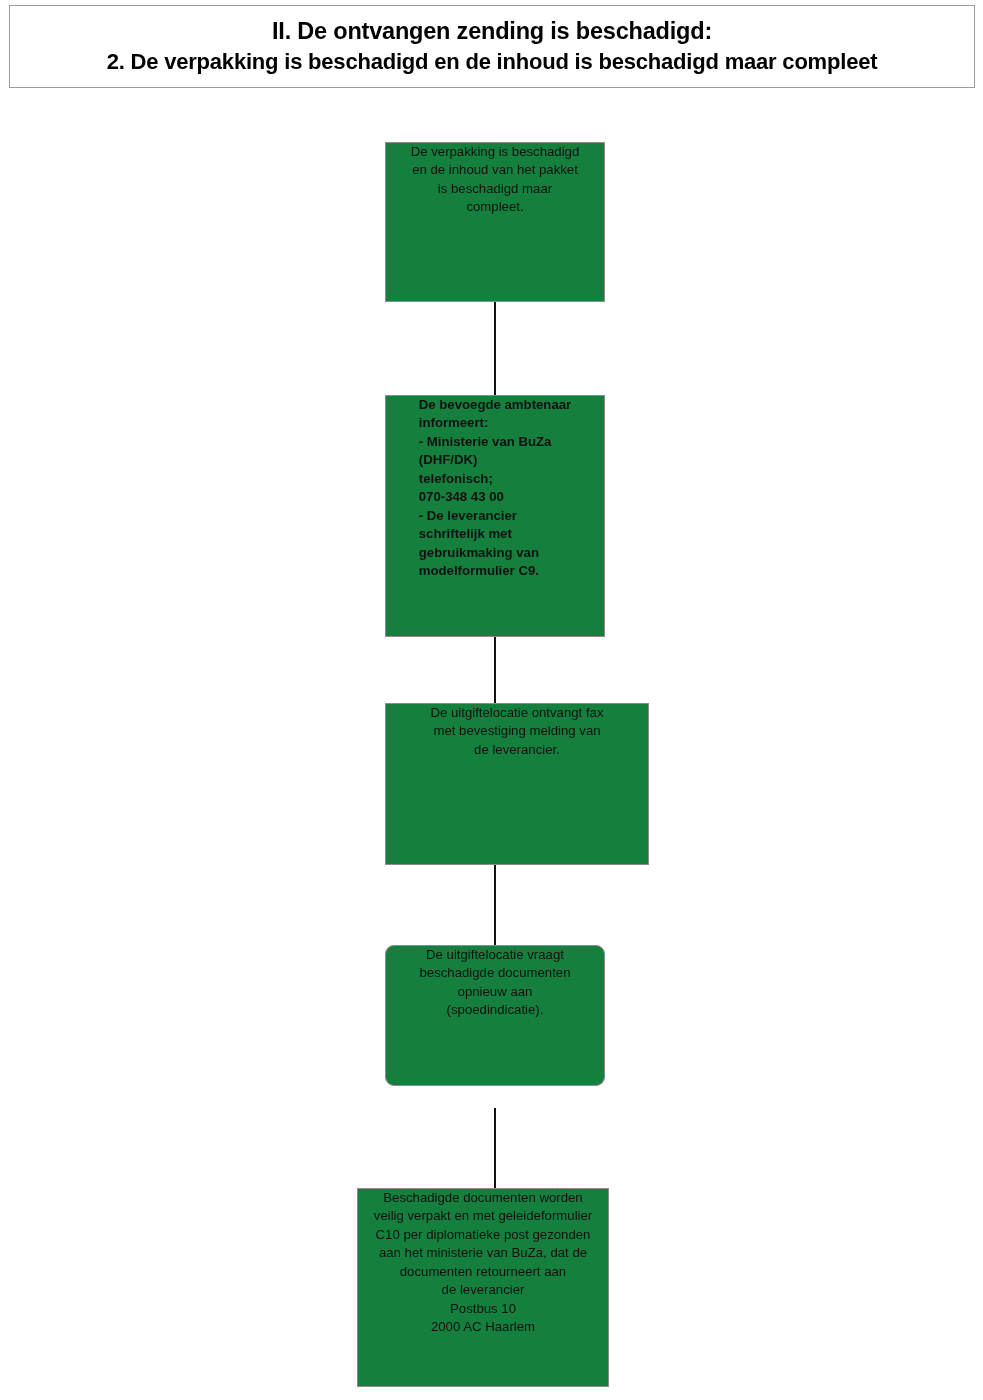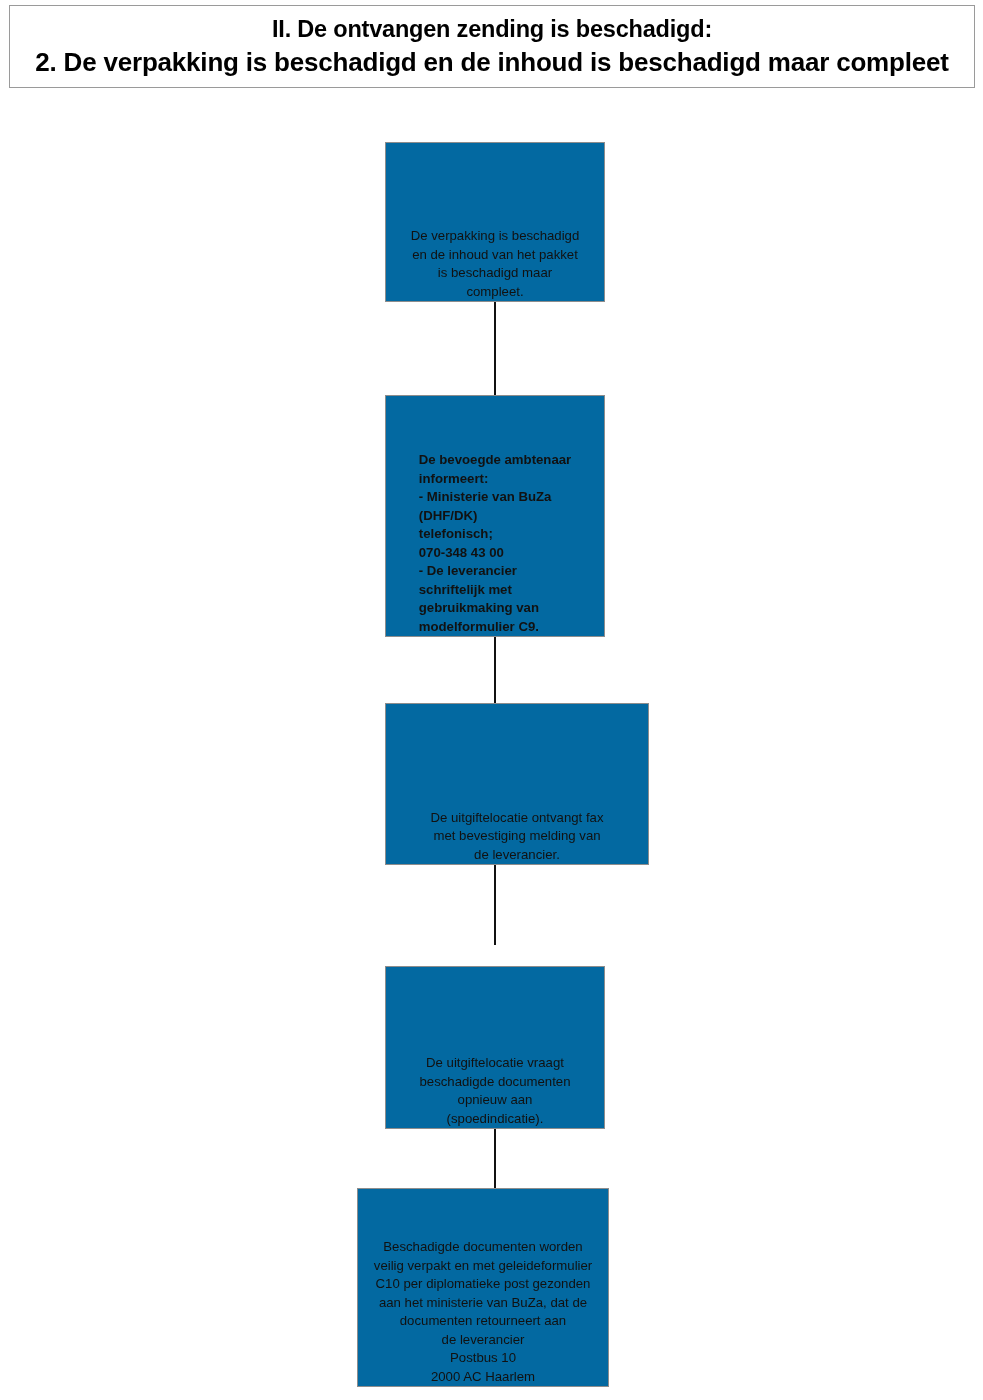--- a/index.html
+++ b/index.html
@@ -33,21 +33,21 @@
   }
   #header-title-main {
     font-size: 23.5px;
     font-weight: bold;
     letter-spacing: -0.2px;
     line-height: 1.18;
     text-align: center;
     white-space: nowrap;
   }
   #header-title-sub {
-    font-size: 26px;
+    font-size: 22px;
     font-weight: bold;
     letter-spacing: -0.2px;
     line-height: 1.18;
     text-align: center;
     white-space: nowrap;
     margin-top: 3px;
   }
 
   
   #flow-diagram {
@@ -55,23 +55,23 @@
     left: 0;
     top: 0;
     width: 983px;
     height: 1400px;
   }
 
   .flow-node {
     position: absolute;
     box-sizing: border-box;
     border: 1px solid #8d8d8d;
-    background: #0369a1;
+    background: #15803d;
     display: flex;
-    align-items: flex-end;
+    align-items: flex-start;
     justify-content: center;
     text-align: center;
     font-size: 13.2px;
     line-height: 1.40;
     color: #111111;
     z-index: 2;
   }
   .flow-node .node-text {
     display: block;
     white-space: pre-line;
@@ -118,21 +118,21 @@
       - De leverancier
         schriftelijk met
         gebruikmaking van
         modelformulier C9.</span>
     </div>
     <div class="flow-node" style="left: 385px; top: 703px; width: 264px; height: 162px; border-color: rgb(141, 141, 141); color: rgb(17, 17, 17);">
       <span class="node-text">De uitgiftelocatie ontvangt fax
 met bevestiging melding van
 de leverancier.</span>
     </div>
-    <div class="flow-node" style="left: 385px; top: 966px; width: 220px; height: 163px; border-color: rgb(141, 141, 141); color: rgb(17, 17, 17);">
+    <div class="flow-node" style="left: 385px; top: 945px; width: 220px; height: 141px; border-color: rgb(141, 141, 141); color: rgb(17, 17, 17); border-radius: 9px;">
       <span class="node-text">De uitgiftelocatie vraagt
 beschadigde documenten
 opnieuw aan
 (spoedindicatie).</span>
     </div>
     <div class="flow-node" style="left: 357px; top: 1188px; width: 252px; height: 199px; border-color: rgb(141, 141, 141); color: rgb(17, 17, 17);">
       <span class="node-text">Beschadigde documenten worden
 veilig verpakt en met geleideformulier
 C10 per diplomatieke post gezonden
 aan het ministerie van BuZa, dat de

